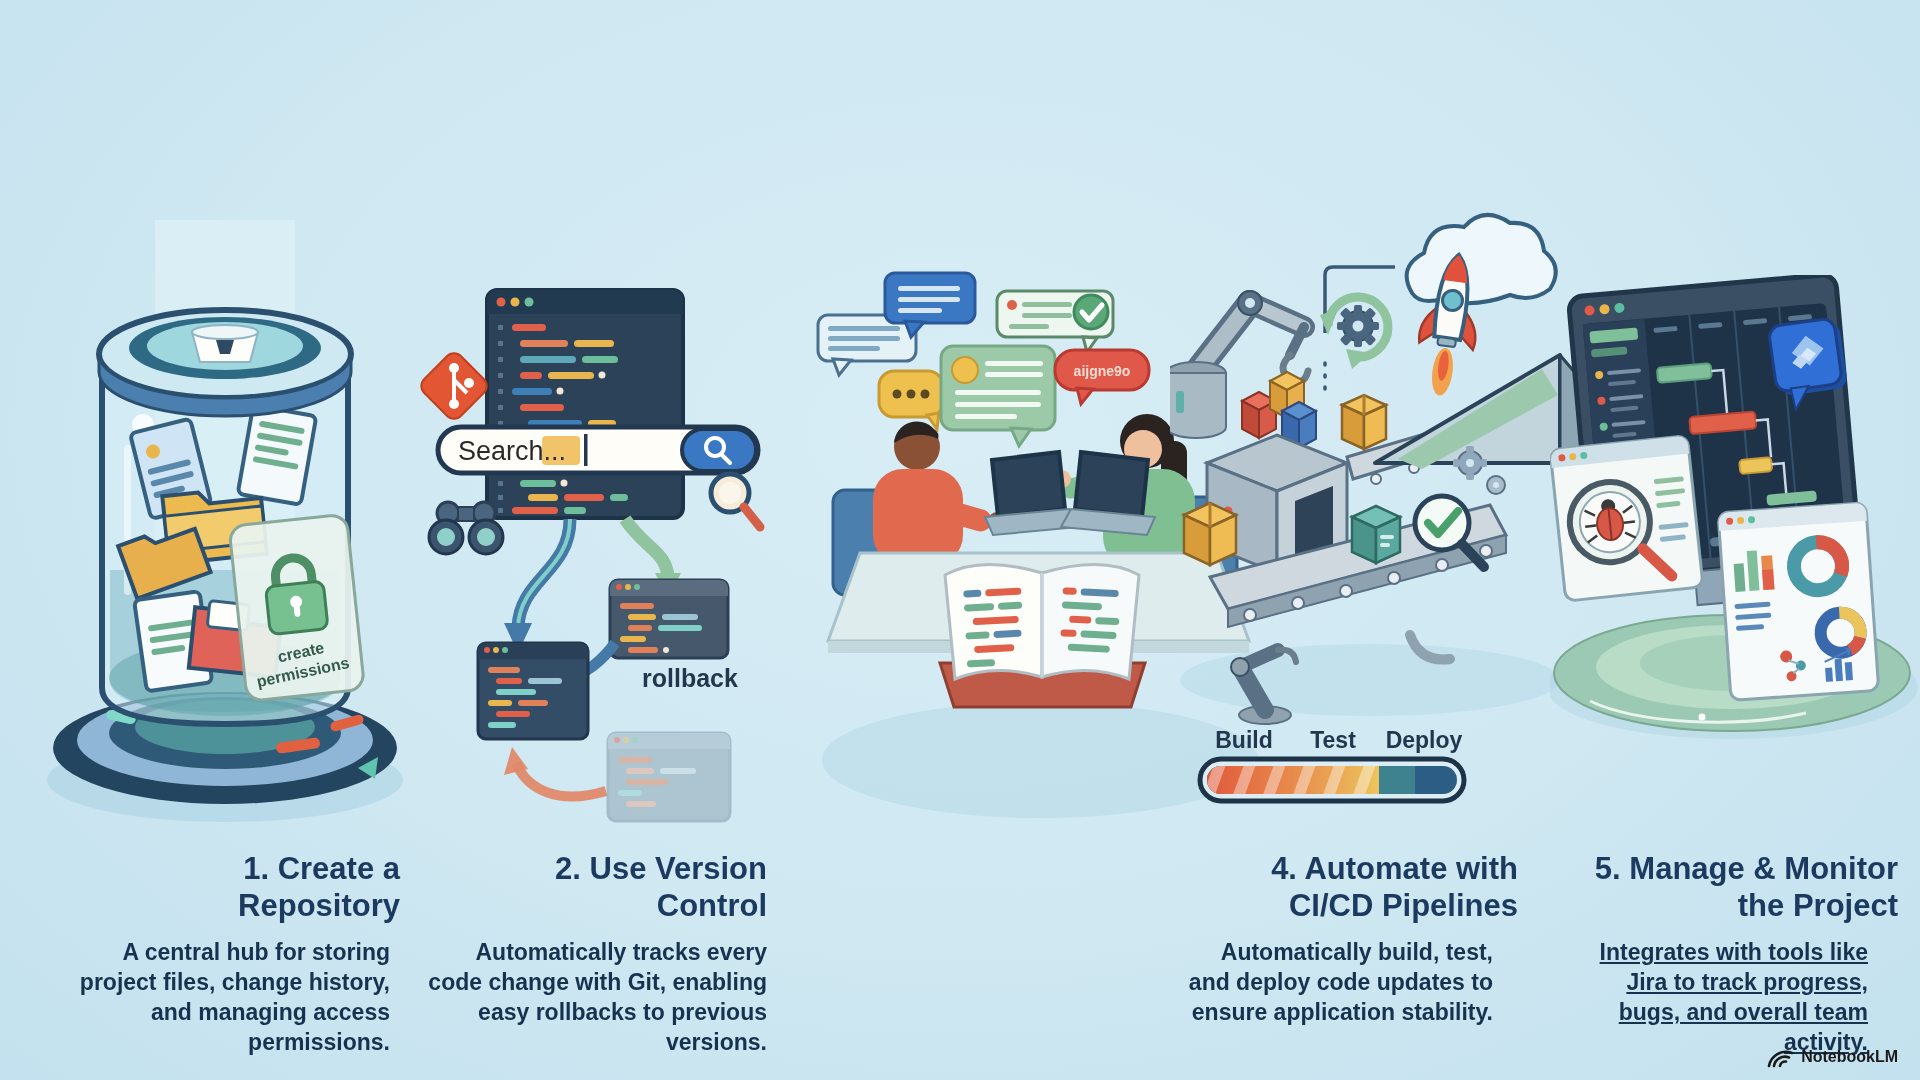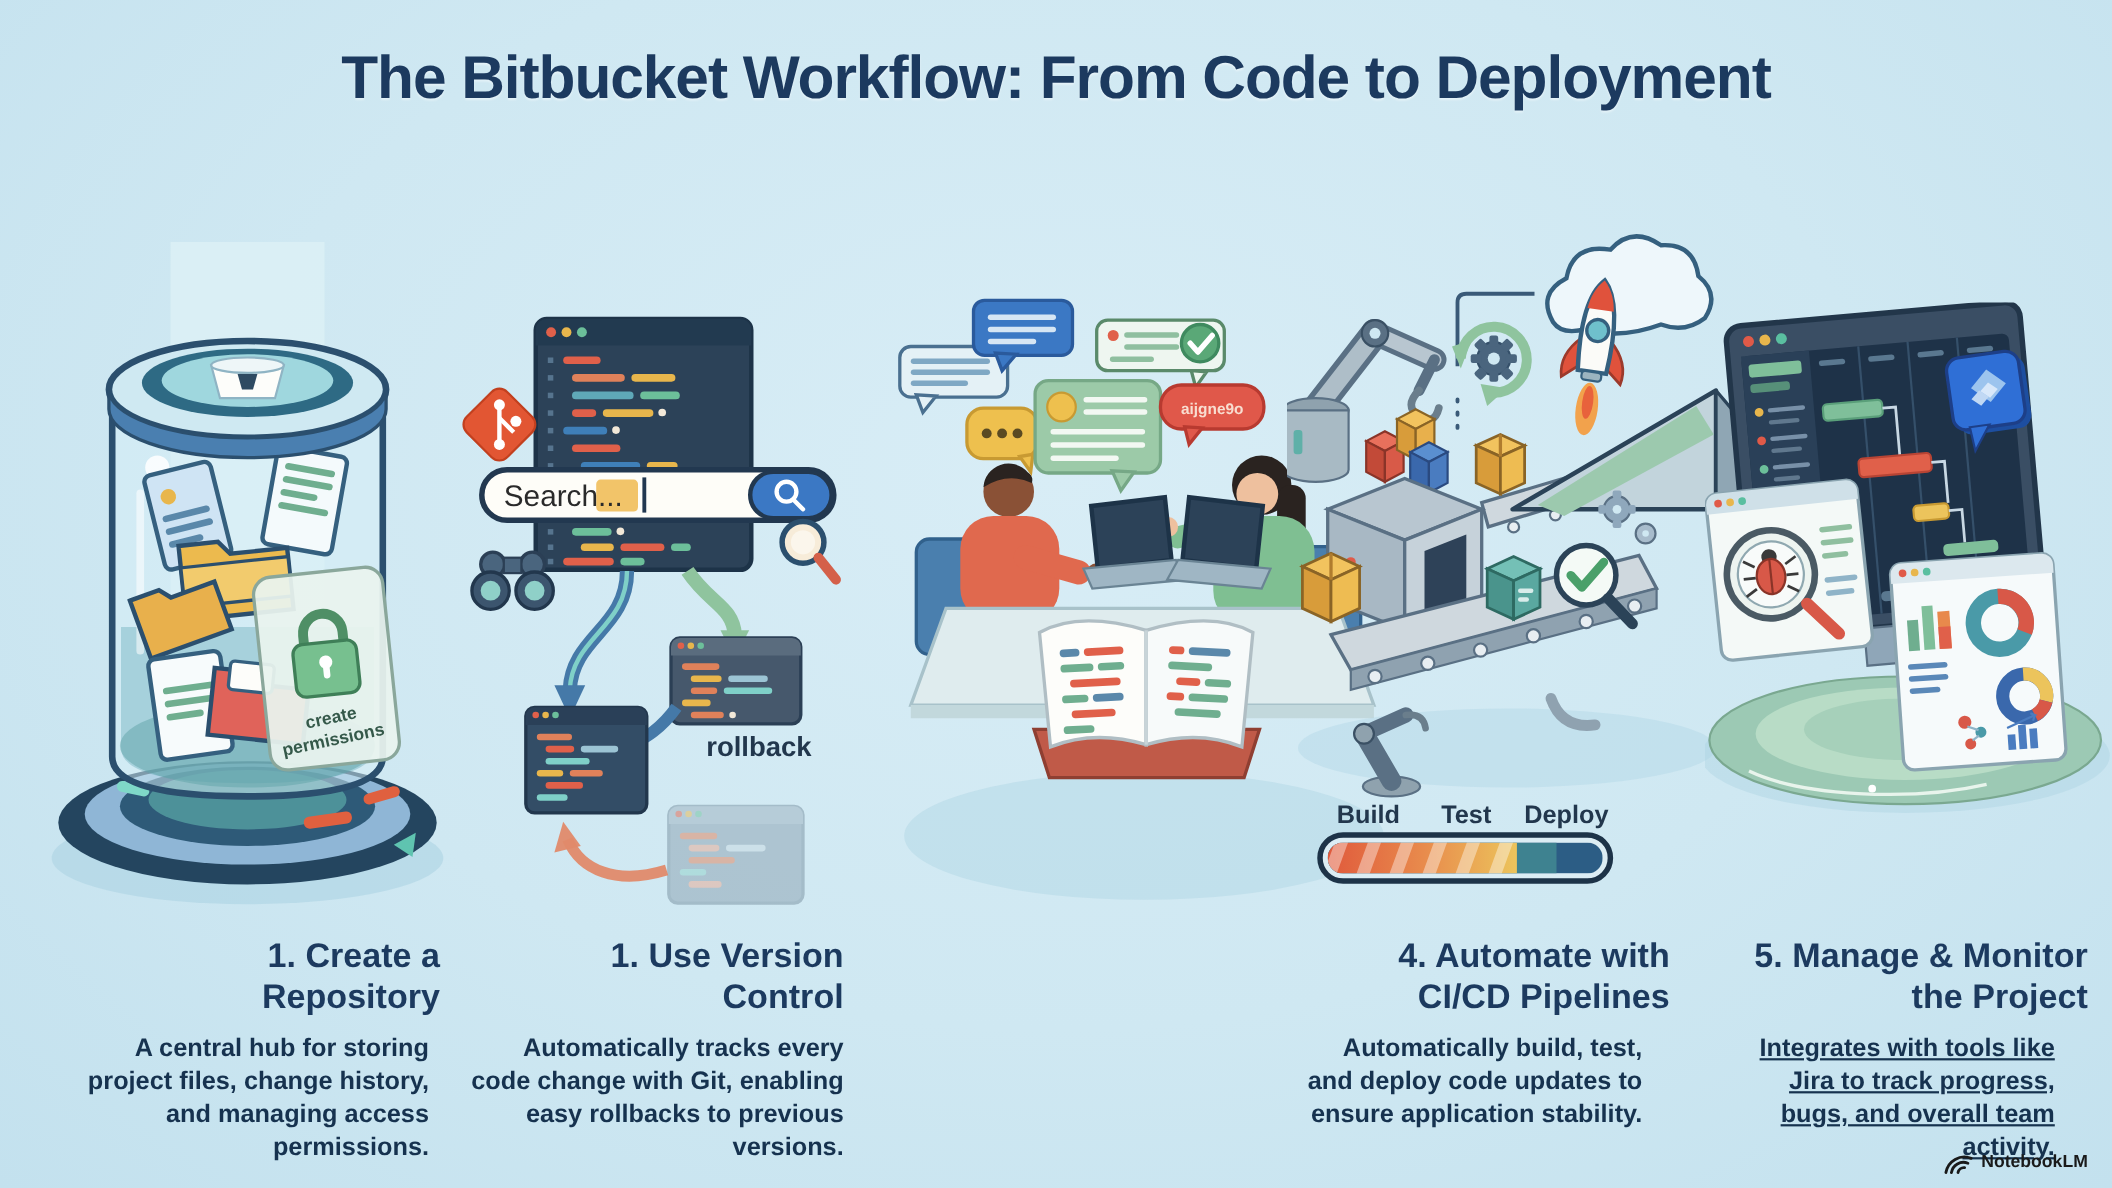--- a/index.html
+++ b/index.html
@@ -26,21 +26,20 @@
   .watermark{
     position:absolute;right:22px;bottom:12px;display:flex;align-items:center;gap:7px;
     font-size:16px;font-weight:bold;color:#1a1a1a;
   }
 </style>
 </head>
 <body>
 
 <div class="canvas">
 
-  <div class="title">The Bitbucket Workflow: From Code to Deployment</div>
 
   <div class="illus" style="left:40px;top:220px;width:370px;height:615px;">
     <svg viewBox="0 0 370 615">
       <rect x="115" y="0" width="140" height="340" fill="#ddf1f6" opacity="0.75"></rect>
       <ellipse cx="185" cy="560" rx="178" ry="42" fill="#a9d2e2" opacity="0.55"></ellipse>
       <g>
         <ellipse cx="185" cy="528" rx="172" ry="56" fill="#24455f"></ellipse>
         <ellipse cx="185" cy="520" rx="148" ry="46" fill="#8fb6d6"></ellipse>
         <ellipse cx="185" cy="513" rx="116" ry="36" fill="#2e5a78"></ellipse>
         <ellipse cx="185" cy="507" rx="90" ry="27" fill="#4d9199"></ellipse>
@@ -723,21 +722,21 @@
         </g>
       </g>
     </svg>
   </div>
 
   <div class="caption c1">
     <h2><span>1. Create a</span><br><span>Repository</span></h2>
     <p>A central hub for storing project files, change history, and managing access permissions.</p>
   </div>
   <div class="caption c2">
-    <h2><span>1. Use Version</span><br><span>Control</span></h2>
+    <h2><span>2. Use Version</span><br><span>Control</span></h2>
     <p>Automatically tracks every code change with Git, enabling easy rollbacks to previous versions.</p>
   </div>
   <div class="caption c4">
     <h2><span>4. Automate with</span><br><span>CI/CD Pipelines</span></h2>
     <p>Automatically build, test, and deploy code updates to ensure application stability.</p>
   </div>
   <div class="caption c5">
     <h2><span>5. Manage &amp; Monitor</span><br><span>the Project</span></h2>
     <p>Integrates with tools like Jira to track progress, bugs, and overall team activity.</p>
   </div>

